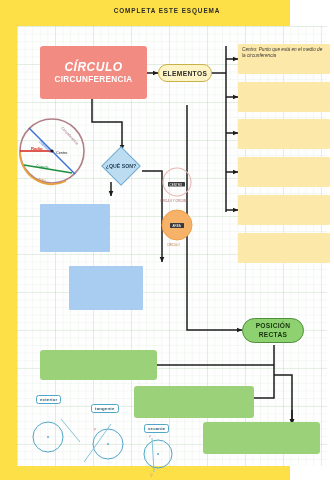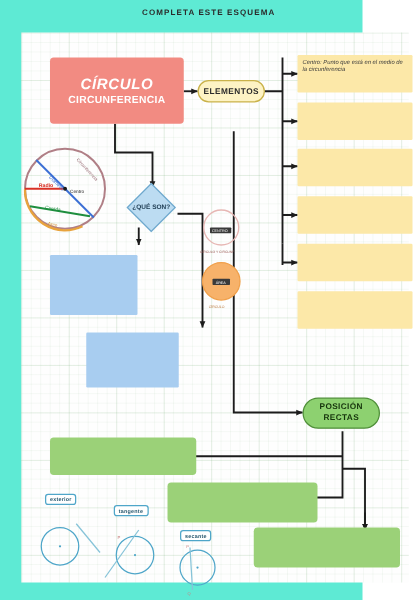--- a/index.html
+++ b/index.html
@@ -1,19 +1,19 @@
 <!DOCTYPE html>
 <html><head>
 <meta charset="utf-8">
 <style>
   html,body{margin:0;padding:0;background:#ffffff;}
   body{width:334px;height:480px;overflow:hidden;
        font-family:"Liberation Sans",sans-serif;}
 
-  #page{position:relative;width:290px;height:480px;background:#5eead4;}
+  #page{position:relative;width:290px;height:480px;background:#fde047;}
 
   
   .doc-title{position:absolute;left:0;top:7px;width:334px;text-align:center;
     font-size:6.4px;letter-spacing:.9px;color:#2b2b2b;font-weight:600;}
 
   
   .grid{position:absolute;left:17px;top:26px;width:310px;height:440px;
     background-color:#fefefe;
     background-image:
       linear-gradient(to right, rgba(60,140,60,.10) 1px, transparent 1px),

